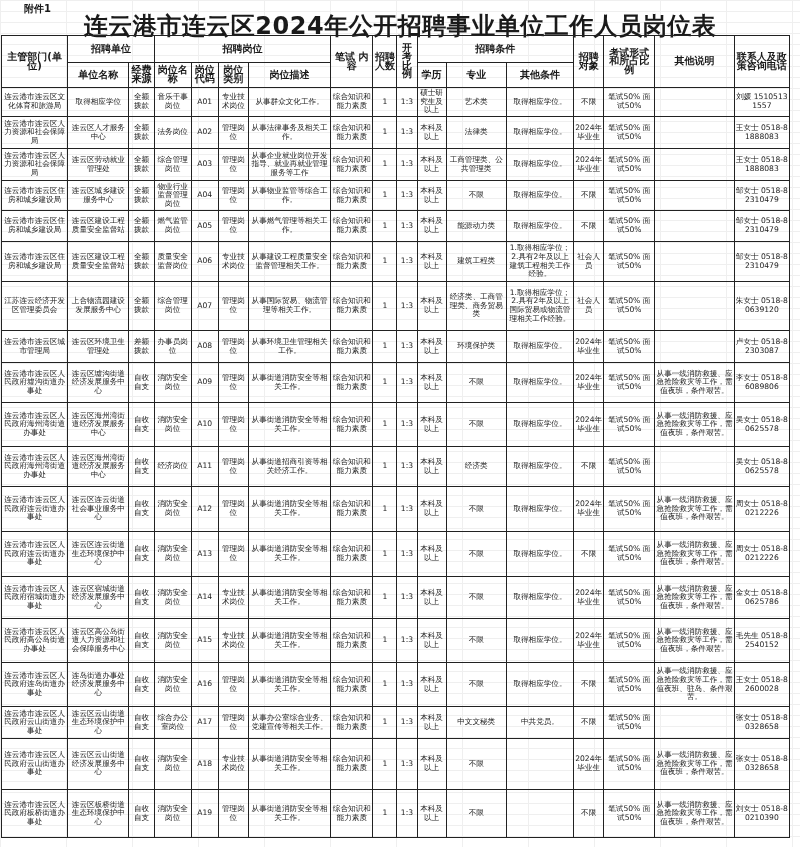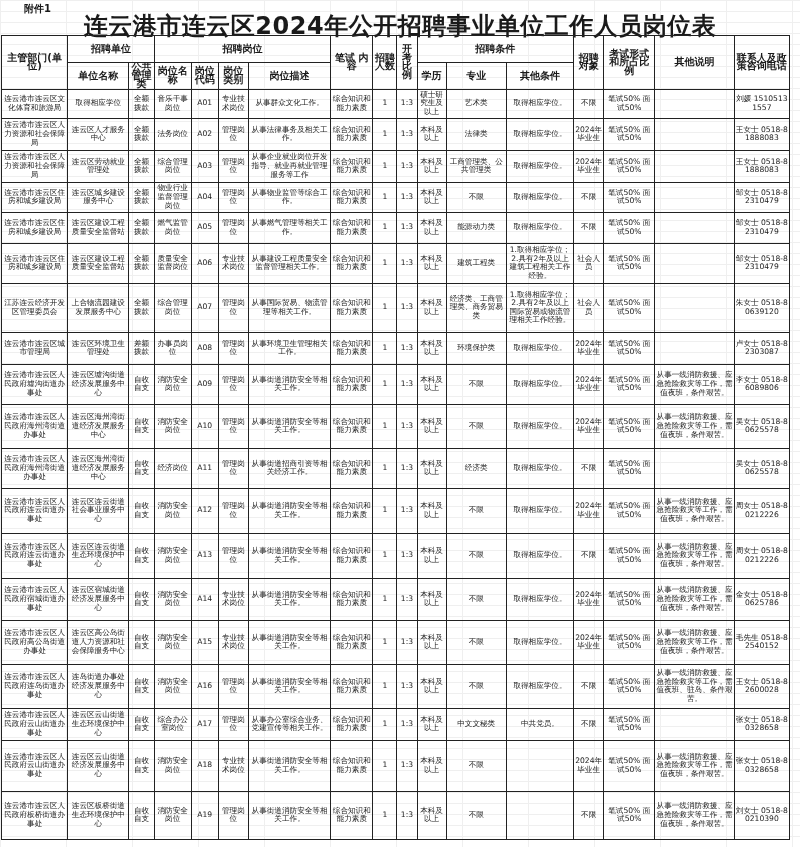--- a/index.html
+++ b/index.html
@@ -53,21 +53,21 @@
       <th rowspan="2">招聘人数</th>
       <th rowspan="2">开考比例</th>
       <th colspan="3">招聘条件</th>
       <th rowspan="2">招聘对象</th>
       <th rowspan="2">考试形式和所占比例</th>
       <th rowspan="2">其他说明</th>
       <th rowspan="2">联系人及政策咨询电话</th>
     </tr>
     <tr class="h2">
       <th>单位名称</th>
-      <th>公共管理类</th>
+      <th>经费来源</th>
       <th>岗位名称</th>
       <th>岗位代码</th>
       <th>岗位类别</th>
       <th>岗位描述</th>
       <th>学历</th>
       <th>专业</th>
       <th>其他条件</th>
     </tr>
   </thead>
   <tbody id="tbody">

